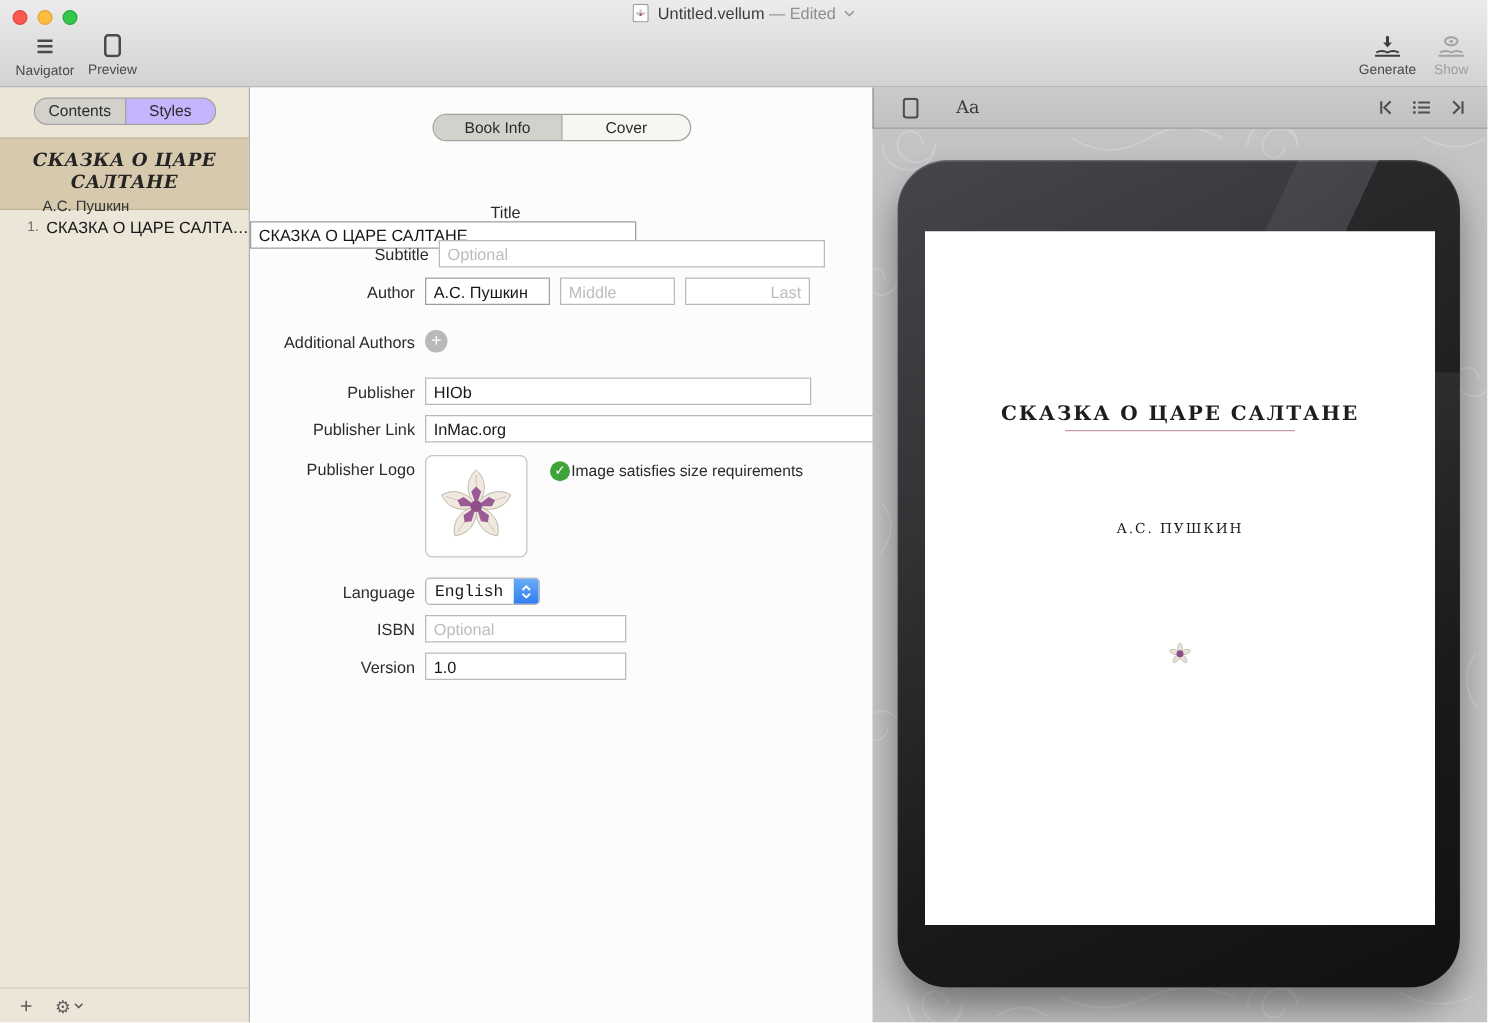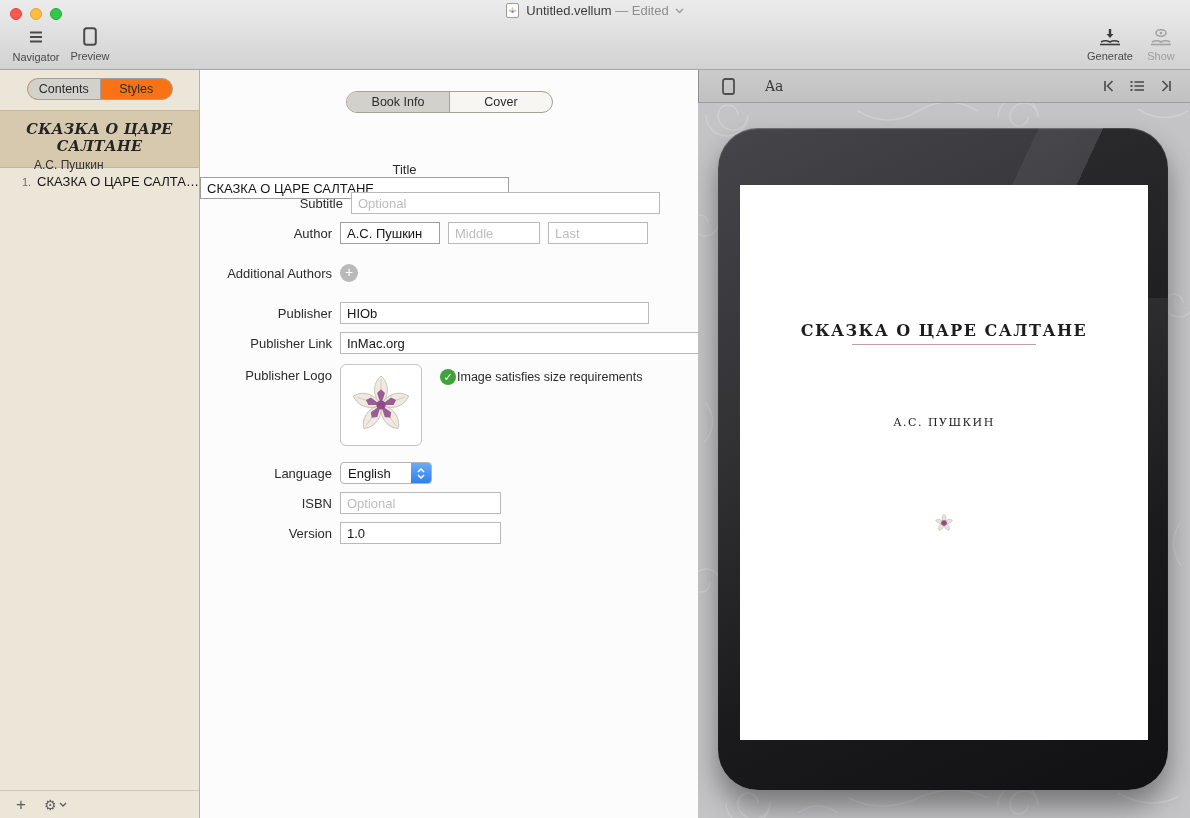--- a/index.html
+++ b/index.html
@@ -25,21 +25,21 @@
   .tbtn .ic { display:block; height:22px; margin-bottom:1px; }
   .tbtn.disabled { color:#9f9f9f; }
 
   
   .sidebar { position:absolute; top:70px; left:0; width:200px; height:748px;
              background:#ece6d9; border-right:1px solid #b2b2b2; }
   .main { position:absolute; top:70px; left:200px; width:498px; height:748px; background:#fcfcfc; }
   .preview { position:absolute; top:70px; left:698px; width:492px; height:748px; background:#c4c4c6; }
 
   
-  .seg { display:flex; border:1px solid #a4a19a; border-radius:11px; overflow:hidden; background:#f97316; height:22px; }
+  .seg { display:flex; border:1px solid #a4a19a; border-radius:11px; overflow:hidden; background:#c4b5fd; height:22px; }
   .seg .segbtn { flex:1; font-size:12.5px; color:#2b2b2b; text-align:center; line-height:20px; cursor:default; }
   .seg .segbtn.sel { background:#d3d1cc; }
   .seg .segbtn + .segbtn { border-left:1px solid #a4a19a; }
 
   .sidebar .seg { position:absolute; top:8px; left:27px; width:146px; }
 
   .book-head { position:absolute; top:40px; left:0; width:100%; height:58px; background:#d6c9ad;
                border-top:1px solid #c6b99c; border-bottom:1px solid #c2b598; }
   .book-title { font-family:"DejaVu Serif","Liberation Serif",serif; font-style:italic; font-weight:bold;
                 font-size:14.5px; color:#242424; text-align:center; margin-top:9px; letter-spacing:.3px; }
@@ -62,21 +62,21 @@
   .inp::placeholder { color:#bcbcbc; }
   .circle-btn { width:18px; height:18px; border-radius:50%; background:#b9b9b9; color:#fff; font-size:14px;
                 line-height:17px; text-align:center; }
   .logo-box { width:82px; height:82px; border:1px solid #c4c4c4; border-radius:6px; background:#fff;
               display:flex; align-items:center; justify-content:center; }
   .check-circle { width:16px; height:16px; border-radius:50%; background:#3fa33c; color:#fff; font-size:11px;
                   line-height:16px; text-align:center; flex:none; }
   .check-text { font-size:12.5px; color:#2b2b2b; margin-left:1px; }
   .popup { display:flex; align-items:center; width:92px; height:22px; border:1px solid #b4b4b4; background:#fff;
            border-radius:4px; overflow:hidden; }
-  .popup-val { flex:1; font-size:13px; color:#161616; padding-left:7px; }
+  .popup-val { flex:1; font-size:13px; color:#161616; padding-left:7px;font-family:Liberation Mono, monospace; }
   .popup-step { width:20px; height:22px; background:linear-gradient(#6aaef8,#2f7cf0); color:#fff;
                 display:flex; flex-direction:column; align-items:center; justify-content:center; border-radius:0 3px 3px 0; }
   .go-btn { width:15px; height:15px; border-radius:50%; background:#8f8f8f; margin-left:9px;
             display:flex; align-items:center; justify-content:center; }
 
   
   .pv-head { position:absolute; top:0; left:0; width:100%; height:33px;
              background:linear-gradient(#cbcbcb,#c1c1c1); border-bottom:1px solid #9d9d9d; border-left:1px solid #909090;
              display:flex; align-items:center; }
   .pv-device-label { position:absolute; left:0; width:100%; text-align:center; font-size:12px; color:#6b6b6b; }
@@ -218,21 +218,21 @@
 
     <div class="row" style="top:122px; left:11px;">
       <div class="lbl">Subtitle</div>
       <input class="inp" style="width: 309px;" placeholder="Optional">
     </div>
 
     <div class="row" style="top:152px; left:0;">
       <div class="lbl">Author</div>
       <input class="inp" style="width: 100px; border-color: rgb(159, 159, 159);" value="А.С. Пушкин">
       <input class="inp" style="width: 92px; margin-left: 8px;" placeholder="Middle">
-      <input class="inp" style="width: 100px; margin-left: 8px;" placeholder="Last">
+      <input class="inp" style="width: 100px; margin-left: 8px; text-align: right;" placeholder="Last">
     </div>
 
     <div class="row" style="top:194px; left:0;">
       <div class="lbl">Additional Authors</div>
       <div class="circle-btn">+</div>
     </div>
 
     <div class="row" style="top:232px; left:0;">
       <div class="lbl">Publisher</div>
       <input class="inp" style="width: 309px;" value="HIOb">

